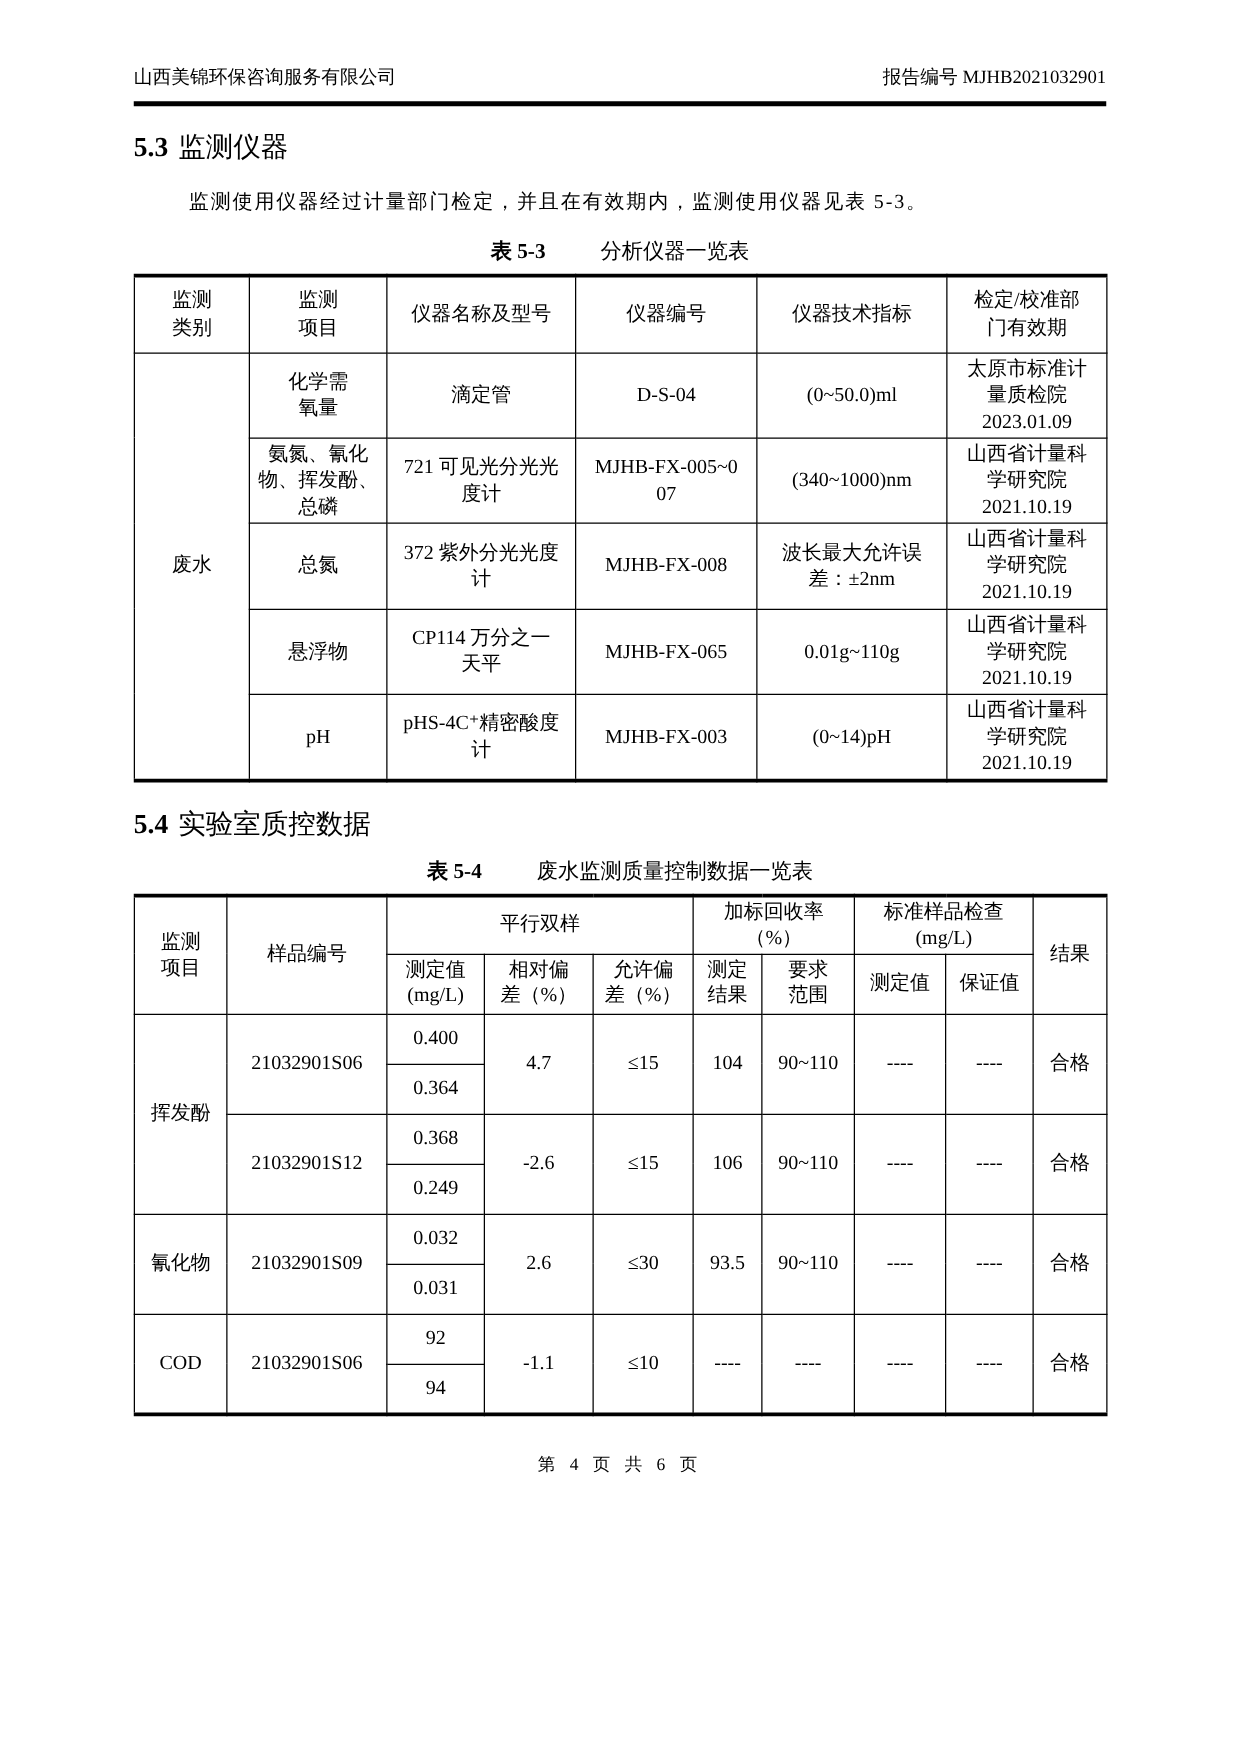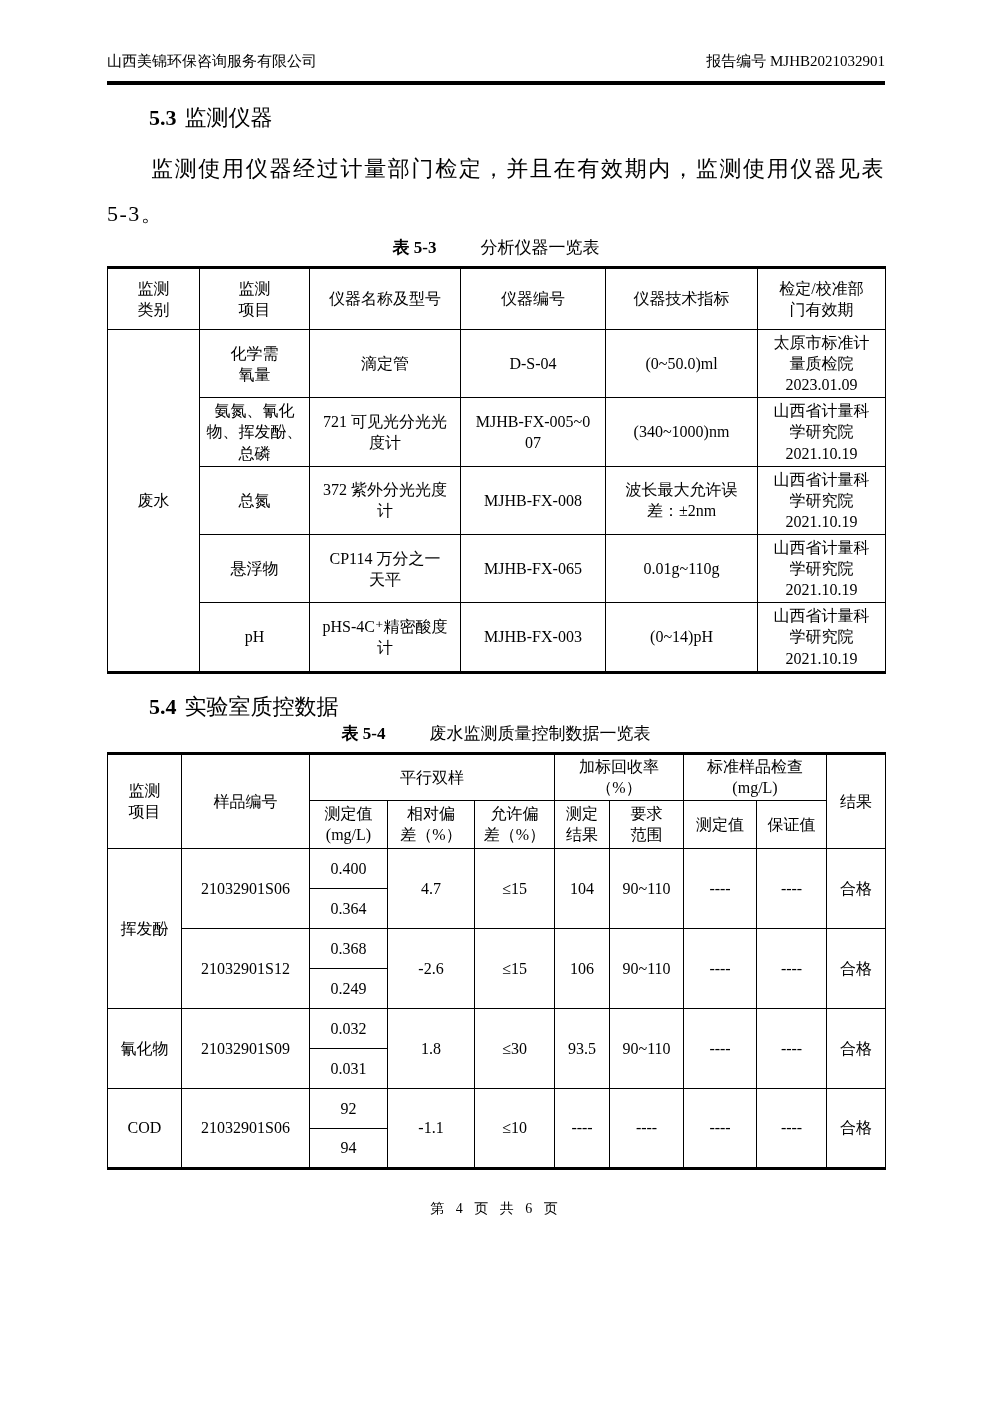--- a/index.html
+++ b/index.html
@@ -24,33 +24,32 @@
     align-items: flex-end;
     font-size: 15px;
     padding-bottom: 10px;
     border-bottom: 4px solid #000;
   }
   
   .section-heading {
     margin-top: 18px;
     font-size: 22px;
     line-height: 1.4;
-    margin-left: 42px;
   }
   .section-heading .num { font-weight: bold; margin-right: 8px; }
   .para {
     margin-top: 12px;
-    font-size: 22px;
+    font-size: 16px;
     line-height: 2.05;
     text-align: justify;
     text-indent: 44px;
     letter-spacing: 1.5px;
   }
   .caption {
-    margin-top: 0;
+    margin-top: 10px;
     text-align: center;
     font-size: 17px;
   }
   .caption .cap-label { font-weight: bold; margin-right: 44px; }
   
   table.data-table {
     border-collapse: collapse;
     table-layout: fixed;
     width: 778px;
     margin-top: 7px;
@@ -259,21 +258,21 @@
       <td rowspan="2">合格</td>
     </tr>
     <tr class="rb">
       <td>0.249</td>
     </tr>
 
     <tr class="rb">
       <td rowspan="2">氰化物</td>
       <td rowspan="2">21032901S09</td>
       <td>0.032</td>
-      <td rowspan="2">1.8</td>
+      <td rowspan="2">2.6</td>
       <td rowspan="2">≤30</td>
       <td rowspan="2">93.5</td>
       <td rowspan="2">90~110</td>
       <td rowspan="2">----</td>
       <td rowspan="2">----</td>
       <td rowspan="2">合格</td>
     </tr>
     <tr class="rb">
       <td>0.031</td>
     </tr>

